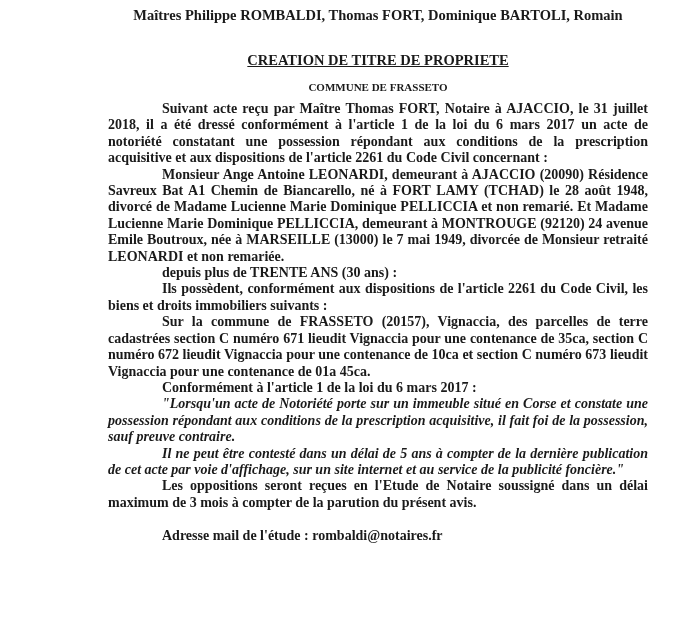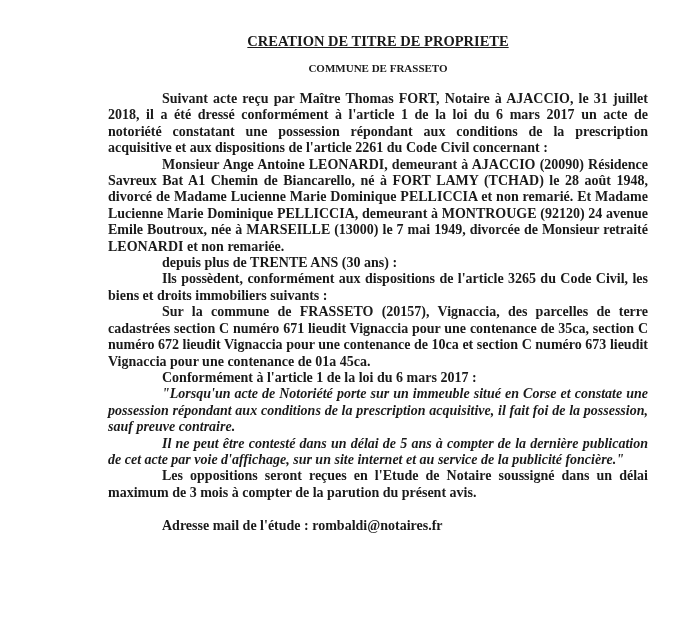--- a/index.html
+++ b/index.html
@@ -39,21 +39,21 @@
   .title-line .underlined {
     text-decoration: underline;
   }
   .subtitle-line {
     text-align: center;
     margin-top: 8px;
     font-size: 11px;
     line-height: 19px;
   }
   .body-text {
-    margin-top: 13px;
+    margin-top: 4px;
     line-height: 16.4px;
   }
   .para {
     margin: 0;
     text-align: justify;
     text-indent: 54px;
   }
   .para.single {
     text-align: left;
   }
@@ -65,33 +65,34 @@
     text-align: left;
   }
 </style>
 </head>
 <body>
 
 <div class="page">
   <div class="doc">
 
     <div class="letterhead">
+      <div>Maîtres Philippe ROMBALDI, Thomas FORT, Dominique BARTOLI, Romain</div>
     </div>
 
     <div class="title-line">
       <span class="underlined">CREATION DE TITRE DE PROPRIETE</span>
     </div>
 
     <div class="subtitle-line">COMMUNE DE FRASSETO</div>
 
     <div class="body-text">
       <p class="para">Suivant acte reçu par Maître Thomas FORT, Notaire à AJACCIO, le 31 juillet 2018, il a été dressé conformément à l'article 1 de la loi du 6 mars 2017 un acte de notoriété constatant une possession répondant aux conditions de la prescription acquisitive et aux dispositions de l'article 2261 du Code Civil concernant :</p>
       <p class="para">Monsieur Ange Antoine LEONARDI, demeurant à AJACCIO (20090) Résidence Savreux Bat A1 Chemin de Biancarello, né à FORT LAMY (TCHAD) le 28 août 1948, divorcé de Madame Lucienne Marie Dominique PELLICCIA et non remarié. Et Madame Lucienne Marie Dominique PELLICCIA, demeurant à MONTROUGE (92120) 24 avenue Emile Boutroux, née à MARSEILLE (13000) le 7 mai 1949, divorcée de Monsieur retraité LEONARDI et non remariée.</p>
       <p class="para single">depuis plus de TRENTE ANS (30 ans) :</p>
-      <p class="para">Ils possèdent, conformément aux dispositions de l'article 3265 du Code Civil, les biens et droits immobiliers suivants :</p>
+      <p class="para">Ils possèdent, conformément aux dispositions de l'article 2261 du Code Civil, les biens et droits immobiliers suivants :</p>
       <p class="para">Sur la commune de FRASSETO (20157), Vignaccia, des parcelles de terre cadastrées section C numéro 671 lieudit Vignaccia pour une contenance de 35ca, section C numéro 672 lieudit Vignaccia pour une contenance de 10ca et section C numéro 673 lieudit Vignaccia pour une contenance de 01a 45ca.</p>
       <p class="para single">Conformément à l'article 1 de la loi du 6 mars 2017 :</p>
       <p class="para quote">"Lorsqu'un acte de Notoriété porte sur un immeuble situé en Corse et constate une possession répondant aux conditions de la prescription acquisitive, il fait foi de la possession, sauf preuve contraire.</p>
       <p class="para quote">Il ne peut être contesté dans un délai de 5 ans à compter de la dernière publication de cet acte par voie d'affichage, sur un site internet et au service de la publicité foncière."</p>
       <p class="para">Les oppositions seront reçues en l'Etude de Notaire soussigné dans un délai maximum de 3 mois à compter de la parution du présent avis.</p>
       <p class="para email-line">Adresse mail de l'étude : rombaldi@notaires.fr</p>
     </div>
 
   </div>
 </div>

